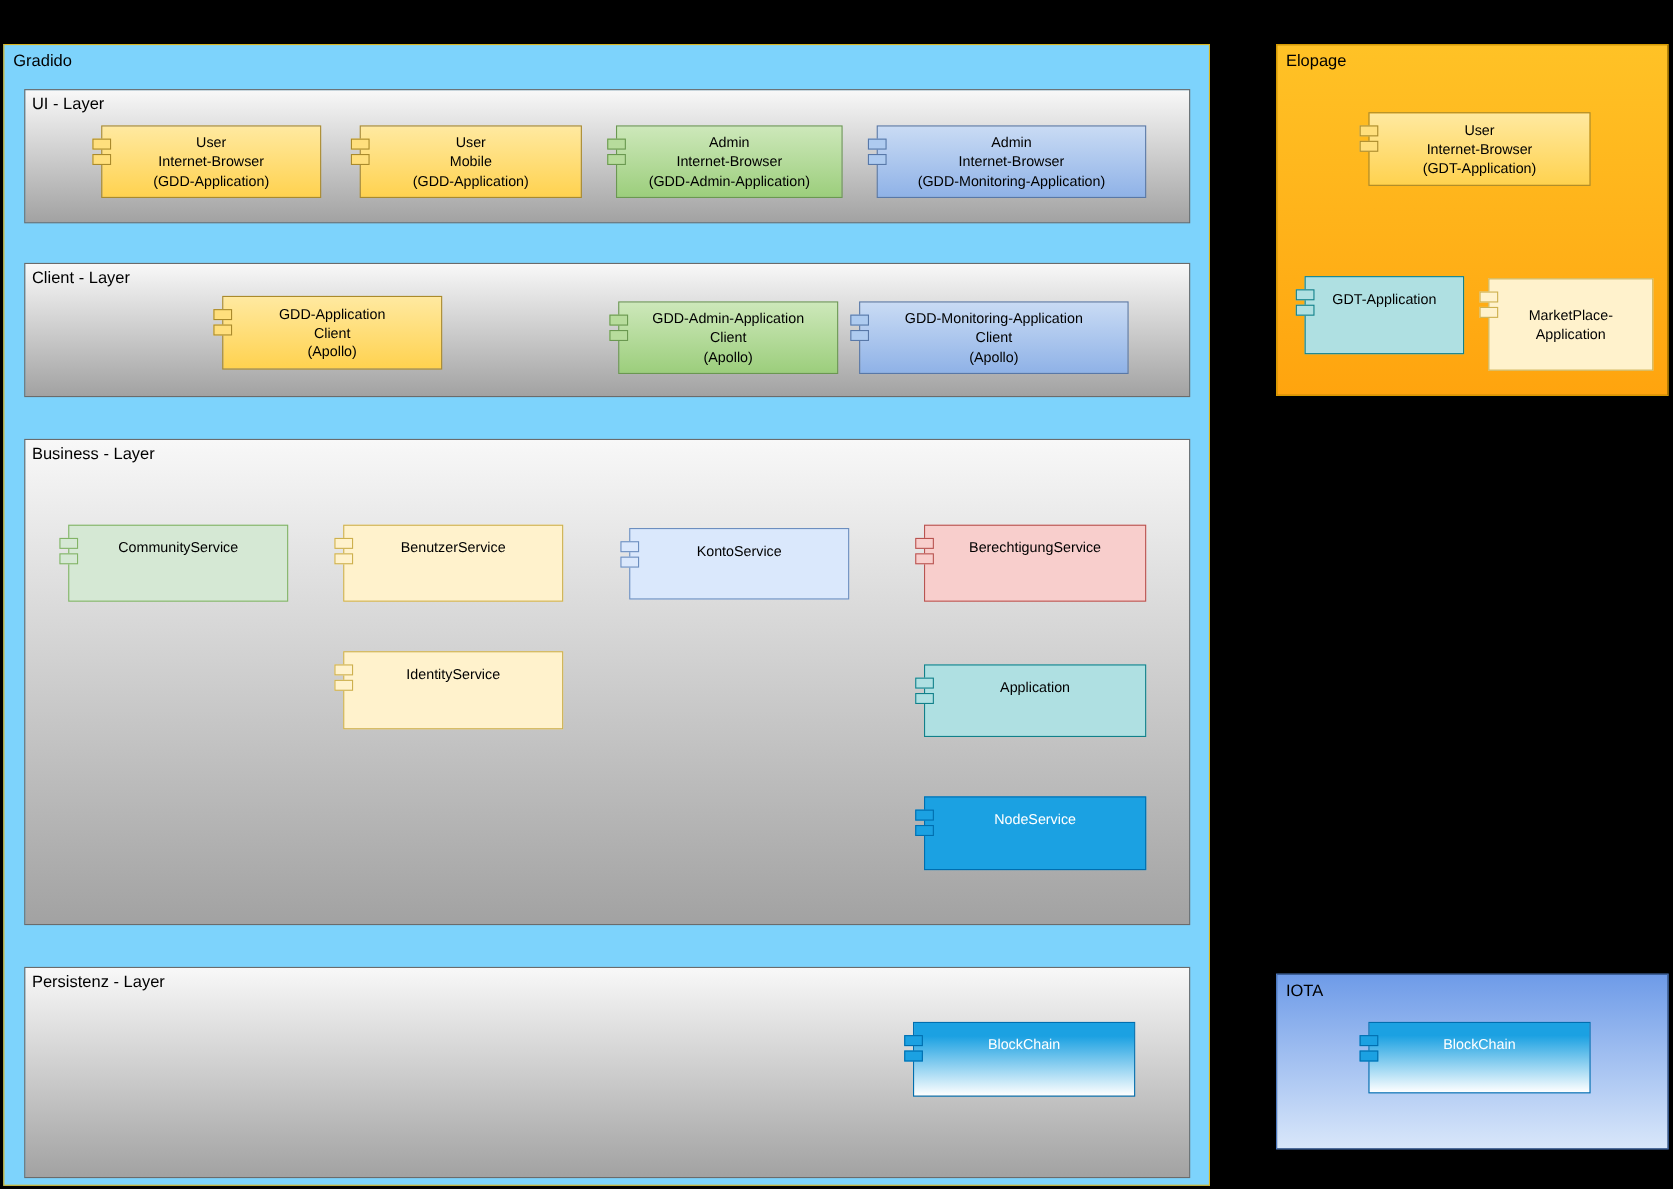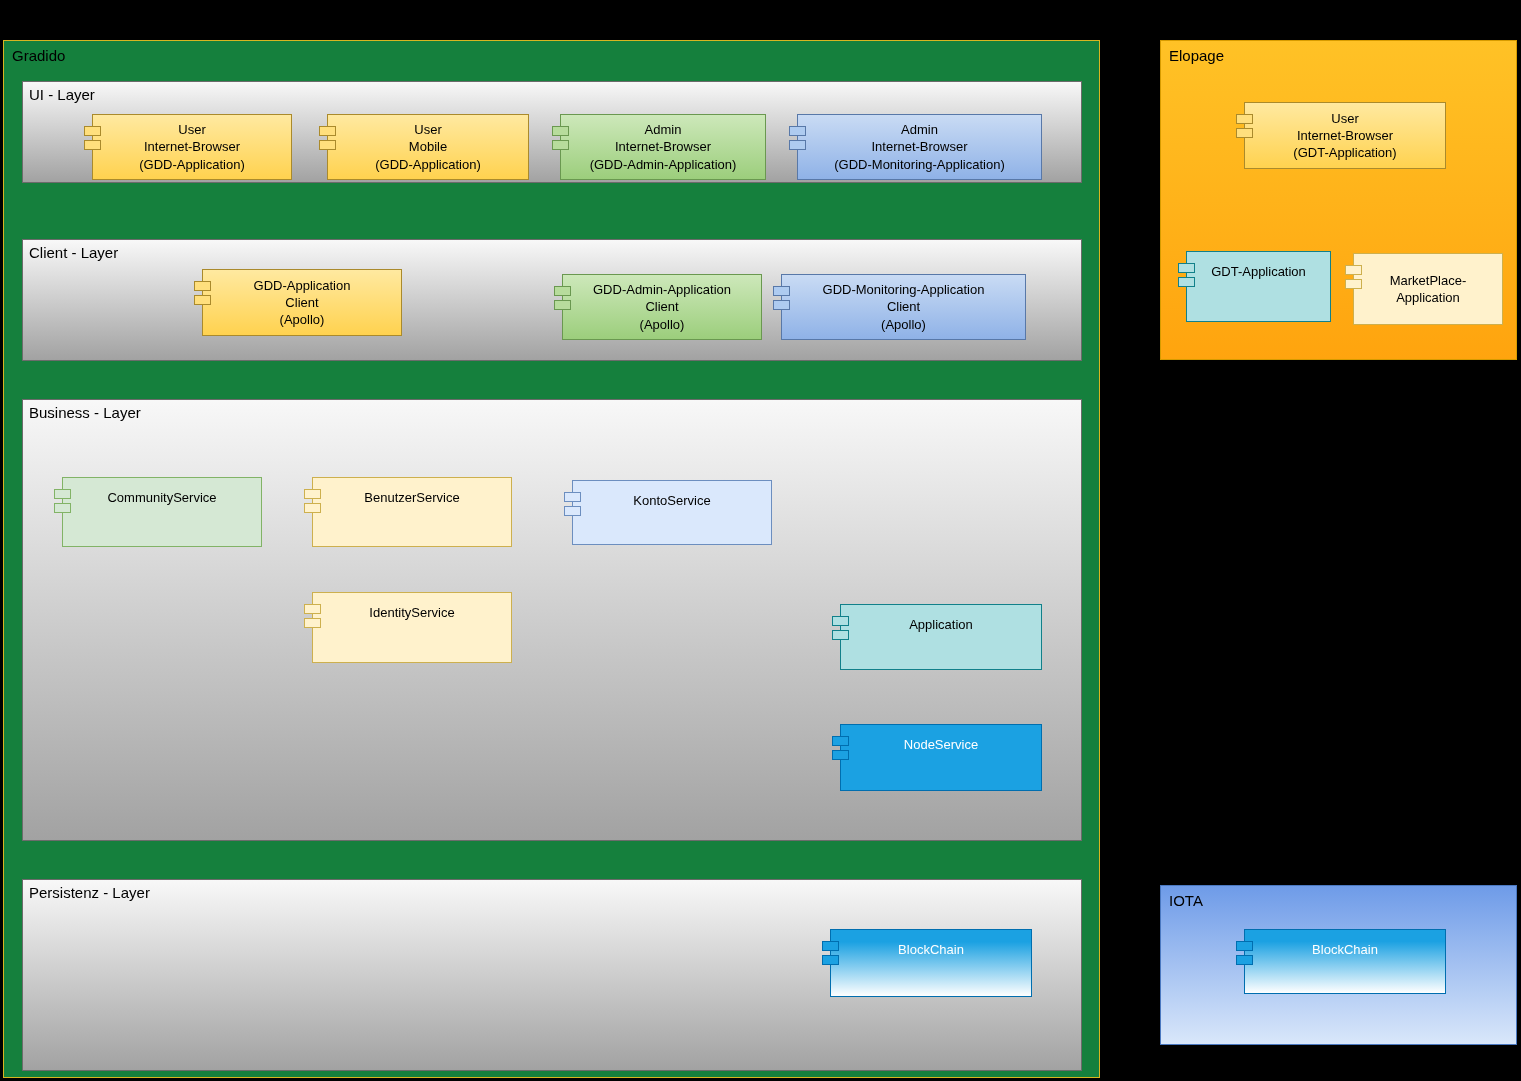--- a/index.html
+++ b/index.html
@@ -2,28 +2,28 @@
 <html><head>
 <meta charset="utf-8">
 <style>
   html,body { margin:0; padding:0; background:#000; }
   body { font-family:"Liberation Sans", sans-serif; color:#000; }
   .canvas { position:relative; width:1521px; height:1081px; background:#000; overflow:hidden; }
 
   .container { position:absolute; box-sizing:border-box; }
   .container-title { position:absolute; top:6px; left:8px; font-size:15px; color:#000; }
 
-  .gradido  { left:3px;    top:40px;  width:1097px; height:1038px; background:#15803d; border:1px solid #D8B520; }
+  .gradido  { left:3px;    top:40px;  width:1097px; height:1038px; background:#7dd3fc; border:1px solid #D8B520; }
   .elopage  { left:1160px; top:40px;  width:357px;  height:320px;  background:linear-gradient(#FFC226,#FFA40E); border:1px solid #D79B00; }
   .iota     { left:1160px; top:885px; width:357px;  height:160px;  background:linear-gradient(#6E9BE8,#D9E7FA); border:1px solid #4A78C0;padding-left:40px; }
 
   .layer { position:absolute; box-sizing:border-box; background:linear-gradient(#F8F8F8,#A2A2A2); border:1px solid #6B6B6B; }
   .layer-title { position:absolute; top:4px; left:6px; font-size:15px; color:#000; }
 
-  .layer-ui        { left:18px; top:40px;  width:1060px; height:102px; }
+  .layer-ui        { left:18px; top:40px;  width:1060px; height:122px; }
   .layer-client    { left:18px; top:198px; width:1060px; height:122px; }
   .layer-business  { left:18px; top:358px; width:1060px; height:442px; }
   .layer-persistenz{ left:18px; top:838px; width:1060px; height:192px; }
 
   .component { position:absolute; box-sizing:border-box; border:1px solid var(--bc);
                background:var(--bg); display:flex; align-items:center; justify-content:center;
                text-align:center; font-size:13px; line-height:1.32; }
   .component .clabel { white-space:pre-line; padding:0 4px; }
   .component.v-top { align-items:flex-start; }
   .component.v-top .clabel { padding-top:11px; }
@@ -122,20 +122,24 @@
       <div class="component c-palegreen v-top" style="left:39px; top:77px; width:200px; height:70px;">
         <span class="tabs"></span>
         <span class="clabel">CommunityService</span>
       </div>
 
       <div class="component c-paleblue v-top" style="left:549px; top:80px; width:200px; height:65px;">
         <span class="tabs"></span>
         <span class="clabel">KontoService</span>
       </div>
 
+      <div class="component c-pink v-top" style="left:817px; top:77px; width:202px; height:70px;">
+        <span class="tabs"></span>
+        <span class="clabel">BerechtigungService</span>
+      </div>
 
       <div class="component c-cream v-top" style="left:289px; top:192px; width:200px; height:71px;">
         <span class="tabs"></span>
         <span class="clabel">IdentityService</span>
       </div>
 
       <div class="component c-teal v-top" style="left:817px; top:204px; width:202px; height:66px;">
         <span class="tabs"></span>
         <span class="clabel">Application</span>
       </div>
@@ -166,21 +170,21 @@
       <span class="clabel">User
 Internet-Browser
 (GDT-Application)</span>
     </div>
 
     <div class="component c-teal v-top" style="left:25px; top:210px; width:145px; height:71px;">
       <span class="tabs"></span>
       <span class="clabel">GDT-Application</span>
     </div>
 
-    <div class="component c-cream" style="left:192px; top:212px; width:150px; height:72px;">
+    <div class="component c-cream" style="left:192px; top:212px; width:150px; height:84px;">
       <span class="tabs"></span>
       <span class="clabel">MarketPlace-
 Application</span>
     </div>
   </section>
 
   <section class="container iota">
     <div class="container-title">IOTA</div>
 
     <div class="component c-bcgrad v-top" style="left:83px; top:43px; width:202px; height:65px;">

